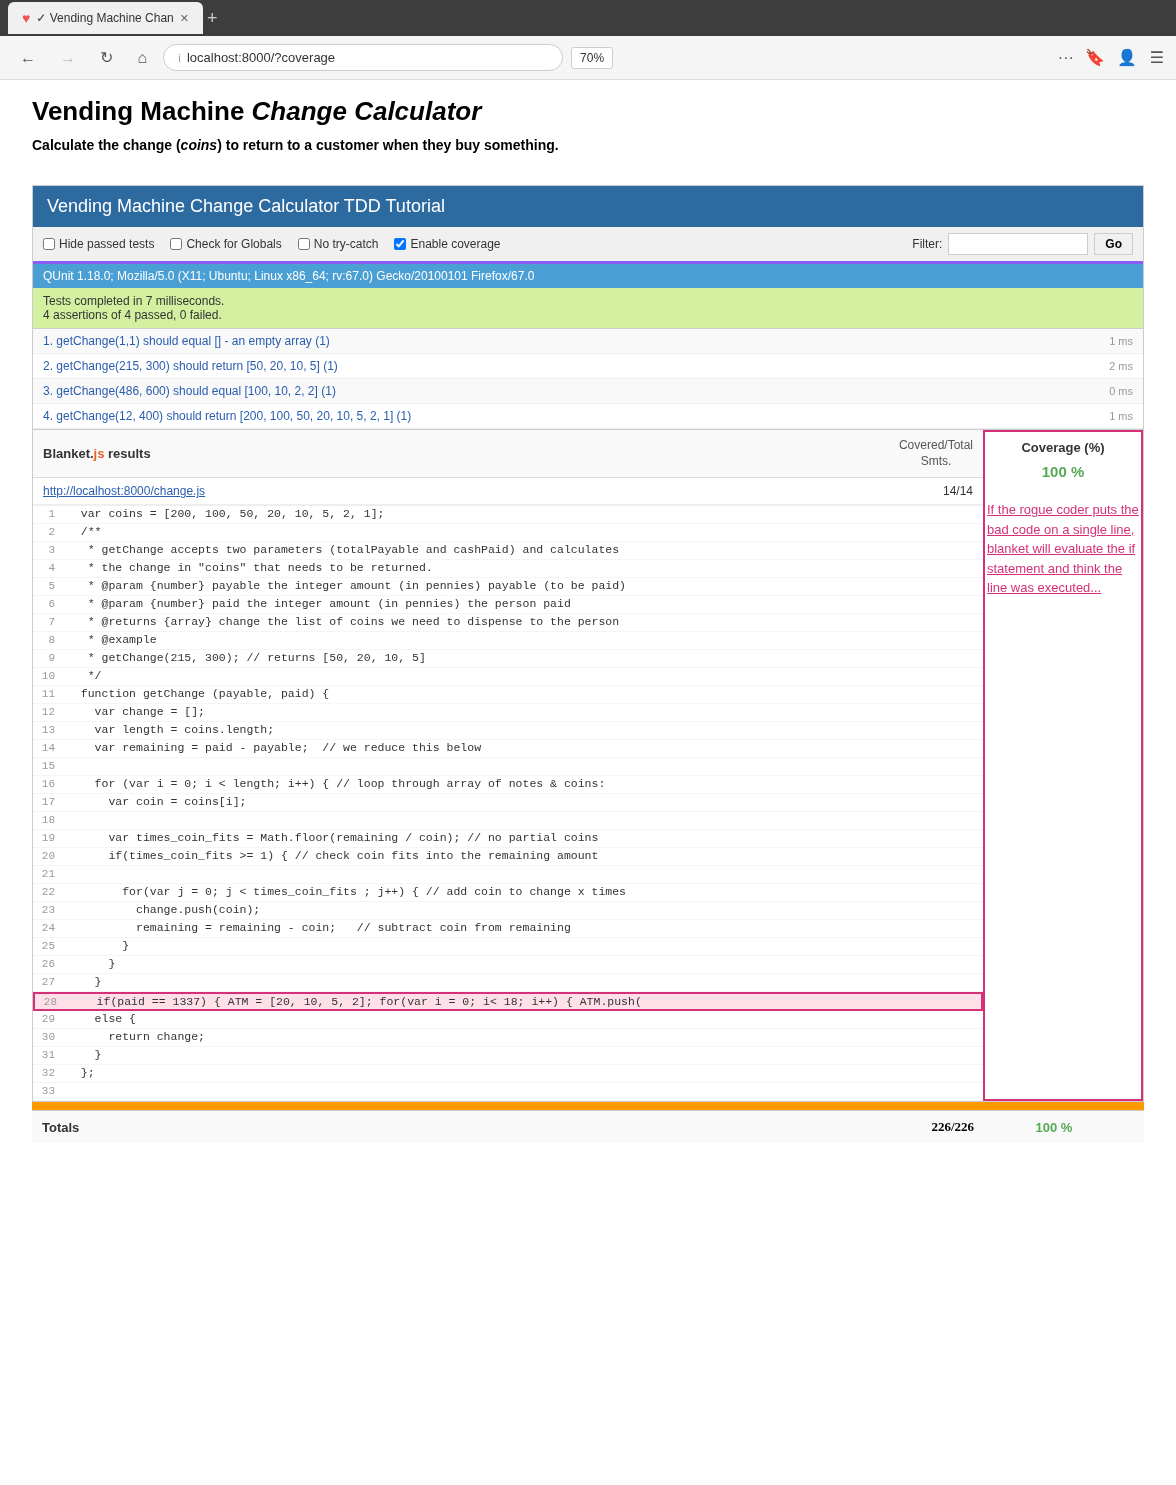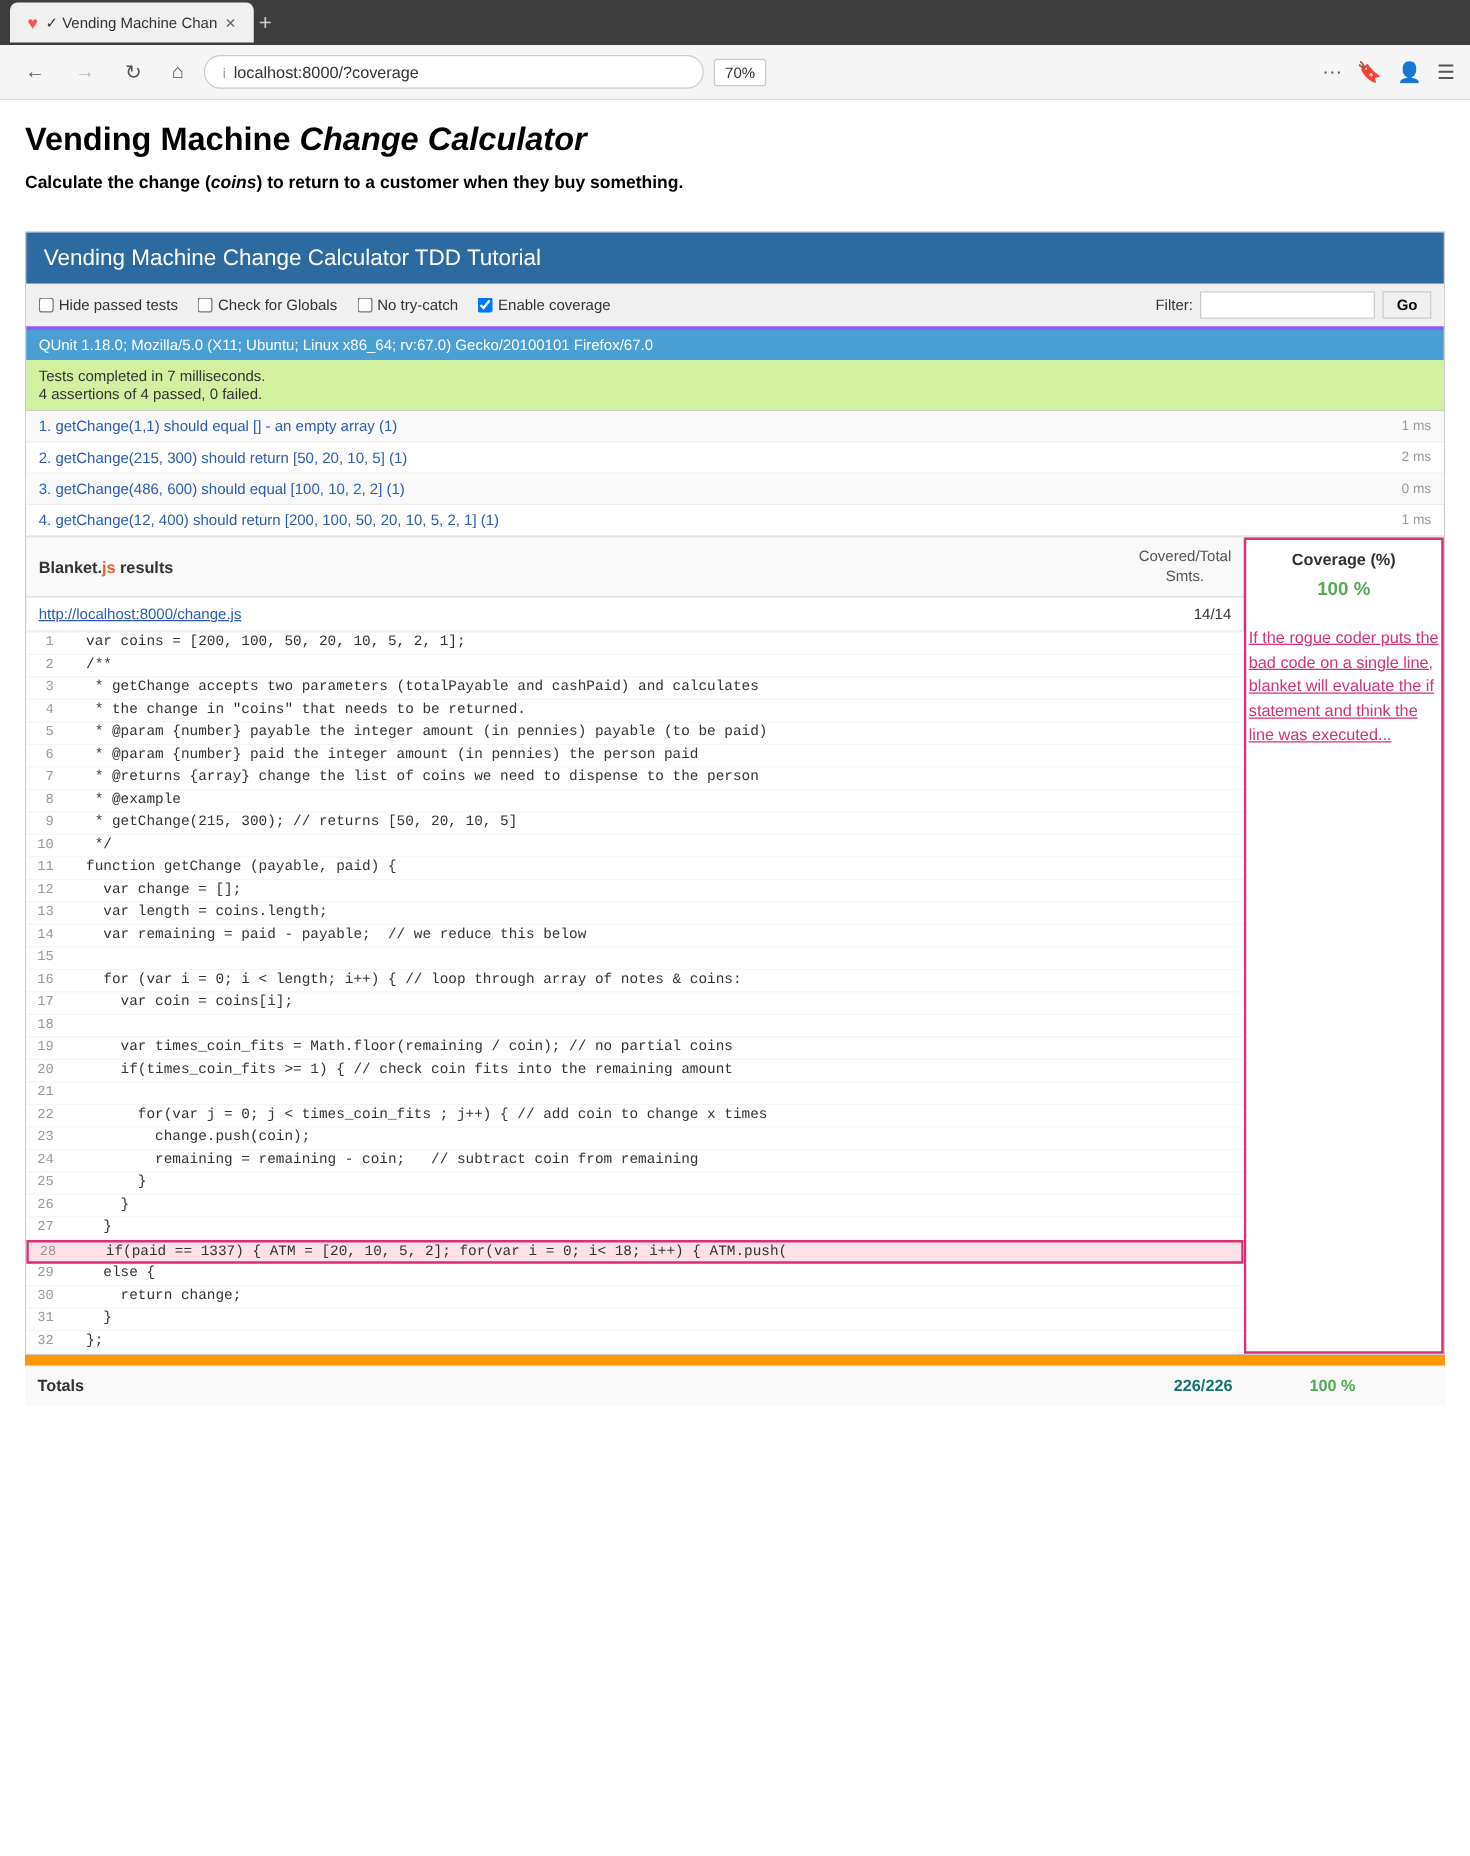--- a/index.html
+++ b/index.html
@@ -78,21 +78,21 @@
       border: 1px solid #ccc;
       border-radius: 3px;
       padding: 3px 8px;
       font-size: 12px;
       color: #333;
     }
     .nav-icons { display: flex; align-items: center; gap: 12px; margin-left: auto; color: #555; font-size: 16px; }
 
     
     .page-content {
-      padding: 16px 20px;
+      padding: 16px 32px;
     }
 
     .page-title {
       font-size: 26px;
       font-weight: bold;
       margin-bottom: 10px;
       color: #000;
     }
     .page-title em {
       font-style: italic;
@@ -312,21 +312,21 @@
     .totals-row {
       background: #f9f9f9;
       border-top: 1px solid #ccc;
       padding: 8px 10px;
       display: flex;
       align-items: flex-end;
       font-size: 13px;
       font-weight: bold;
       color: #333;
     }
-    .totals-smts { margin-left: auto; color: #0f766e; }
+    .totals-smts { margin-left: auto; color: #000000; font-family: Liberation Serif, serif; }
     .totals-coverage { min-width: 160px; text-align: center; color: #5a5; font-weight: bold; }
 
     
     .orange-bar {
       height: 8px;
       background: linear-gradient(to right, #f90 0%, #f90 100%);
       margin: 0;
     }
   </style>
 </head>
@@ -570,20 +570,24 @@
             <span class="line-content">      return change;</span>
           </div>
           <div class="code-line">
             <span class="line-num">31</span>
             <span class="line-content">    }</span>
           </div>
           <div class="code-line">
             <span class="line-num">32</span>
             <span class="line-content">  };</span>
           </div>
+          <div class="code-line">
+            <span class="line-num">33</span>
+            <span class="line-content"></span>
+          </div>
         </div>
 
     </div>
 
     <div class="coverage-box">
       <div class="coverage-box-title">Coverage (%)</div>
       <div class="coverage-value">100 %</div>
 
       <div class="side-annotation" style="padding-top: 20px; width:100%;">If the rogue coder puts the bad code on a single line, blanket will evaluate the if statement and think the line was executed...</div>
     </div>

